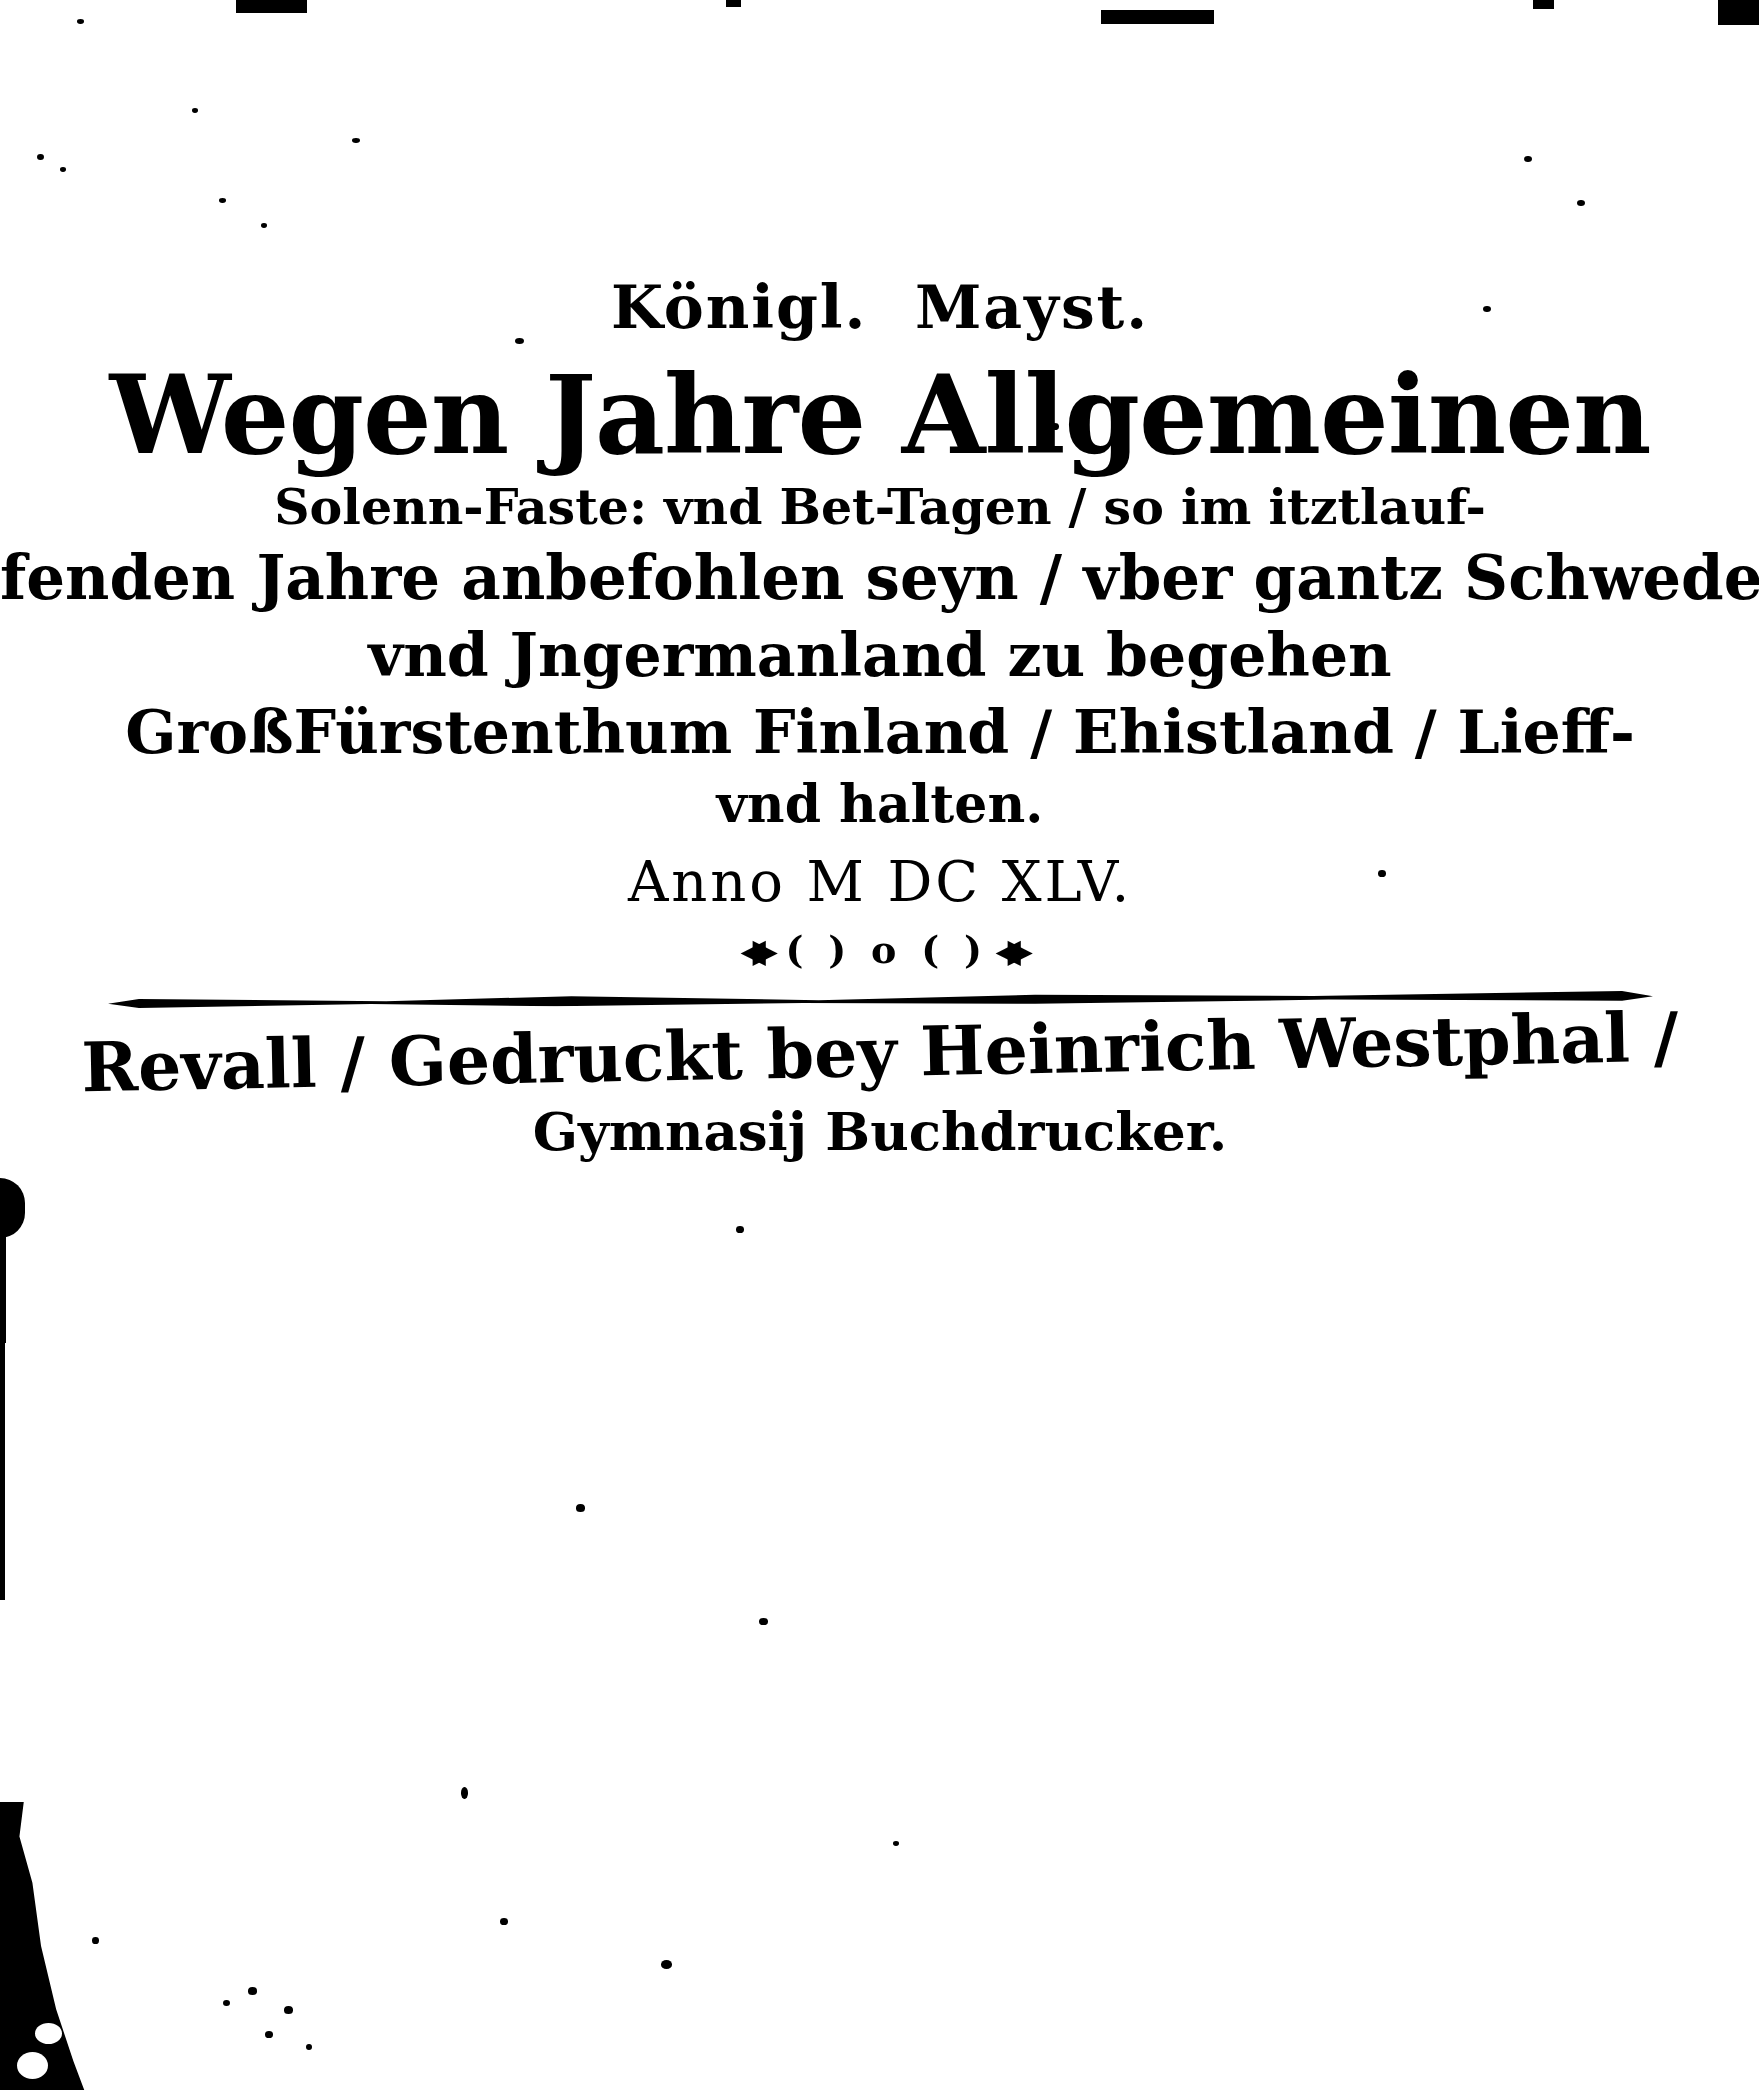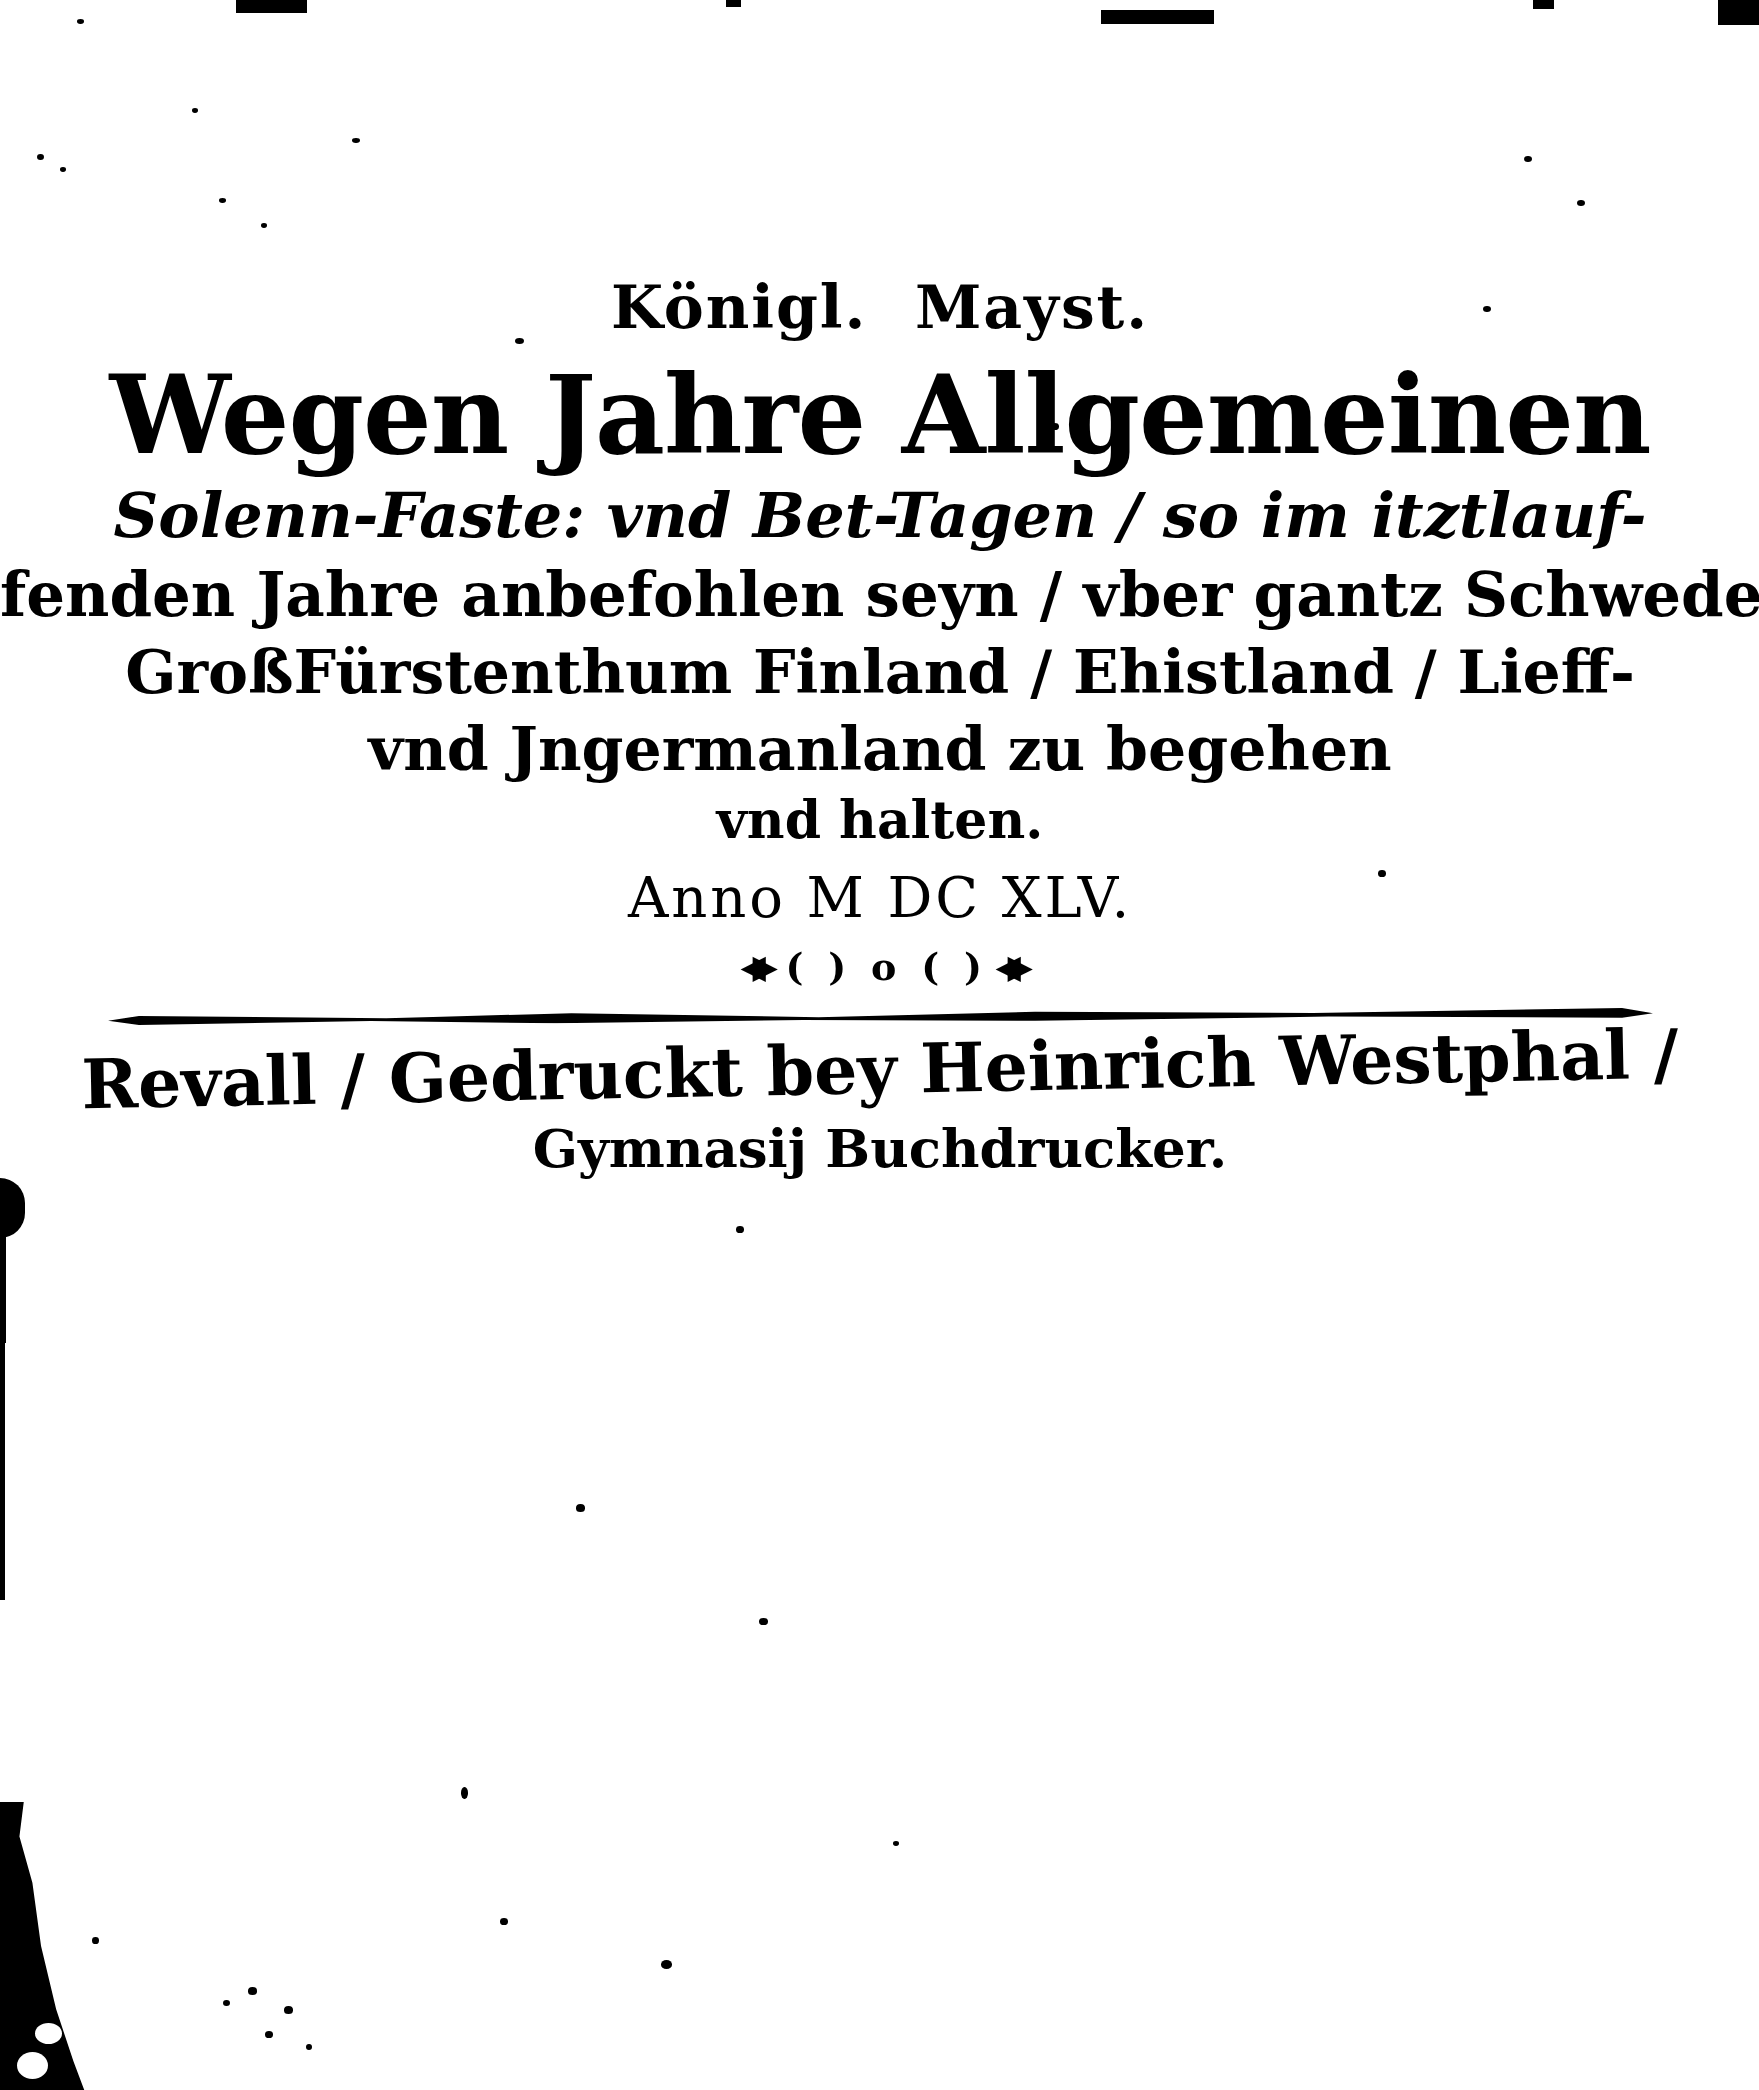--- a/index.html
+++ b/index.html
@@ -39,21 +39,21 @@
     margin-left:0.17em; 
     white-space:nowrap;
   }
   .subtitle{
     font-size:108px;
     line-height:1.12;
     letter-spacing:-1px;
     white-space:nowrap;
   }
   .body-line{white-space:nowrap;line-height:1.28;}
-  .l0{font-size:62px;font-style:italic;}
+  .l0{font-size:49px;}
   .l1{font-size:61px;}
   .l2{font-size:60px;}
   .l3{font-size:60px;}
   .l4{font-size:52px;}
   .year-line{
     font-size:56px;
     margin-top:11.5px;
     letter-spacing:2.9px;
   }
   .ornament-row{
@@ -106,22 +106,22 @@
 <div class="page">
 
   <div class="content">
     <div class="kicker fraktur">Königl. Mayst.</div>
 
 
     <div class="subtitle fraktur">Wegen Jahre Allgemeinen</div>
 
     <div class="body-line l0 fraktur">Solenn-Faste: vnd Bet-Tagen / so im itztlauf-</div>
     <div class="body-line l1 fraktur">fenden Jahre anbefohlen seyn / vber gantz Schweden /</div>
+    <div class="body-line l3 fraktur">vnd Jngermanland zu begehen</div>
     <div class="body-line l2 fraktur">GroßFürstenthum Finland / Ehistland / Lieff-</div>
-    <div class="body-line l3 fraktur">vnd Jngermanland zu begehen</div>
     <div class="body-line l4 fraktur">vnd halten.</div>
 
     <div class="year-line">Anno M DC XLV.</div>
 
     <div class="ornament-row">
       <span class="fleuron left">◀▶</span>
       <span class="ornament-text">( ) o ( )</span>
       <span class="fleuron right">◀▶</span>
     </div>
 

